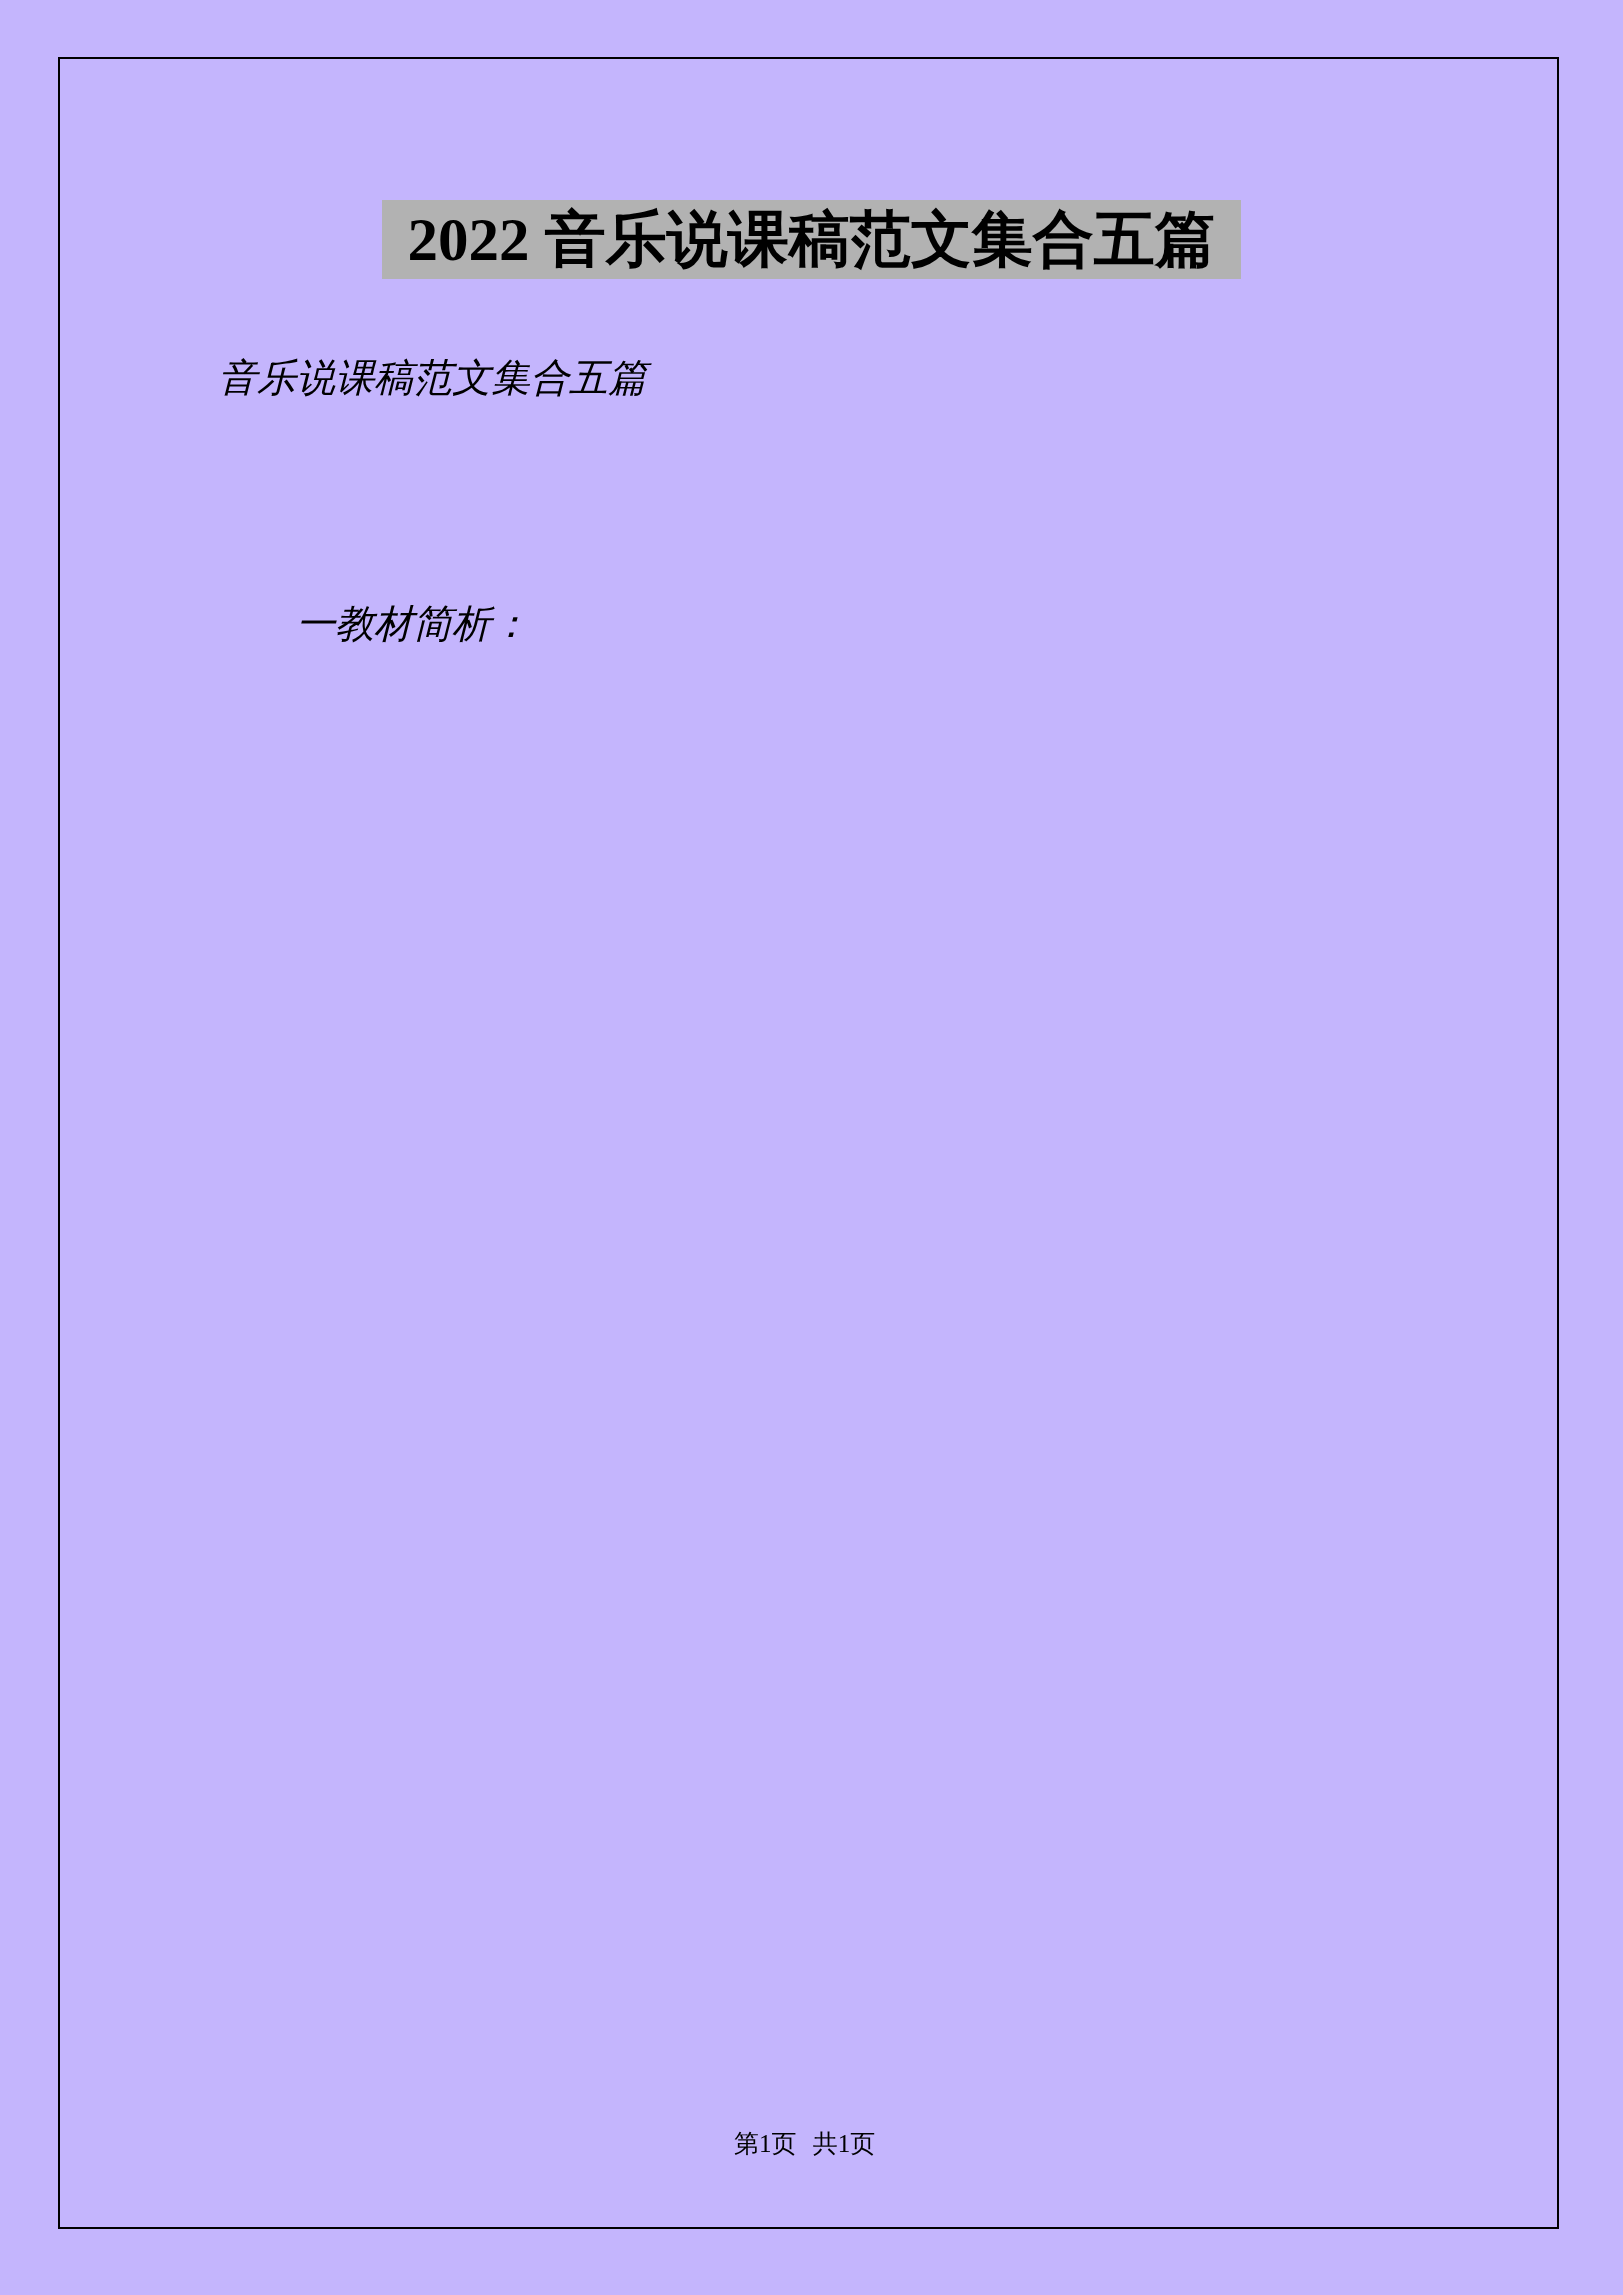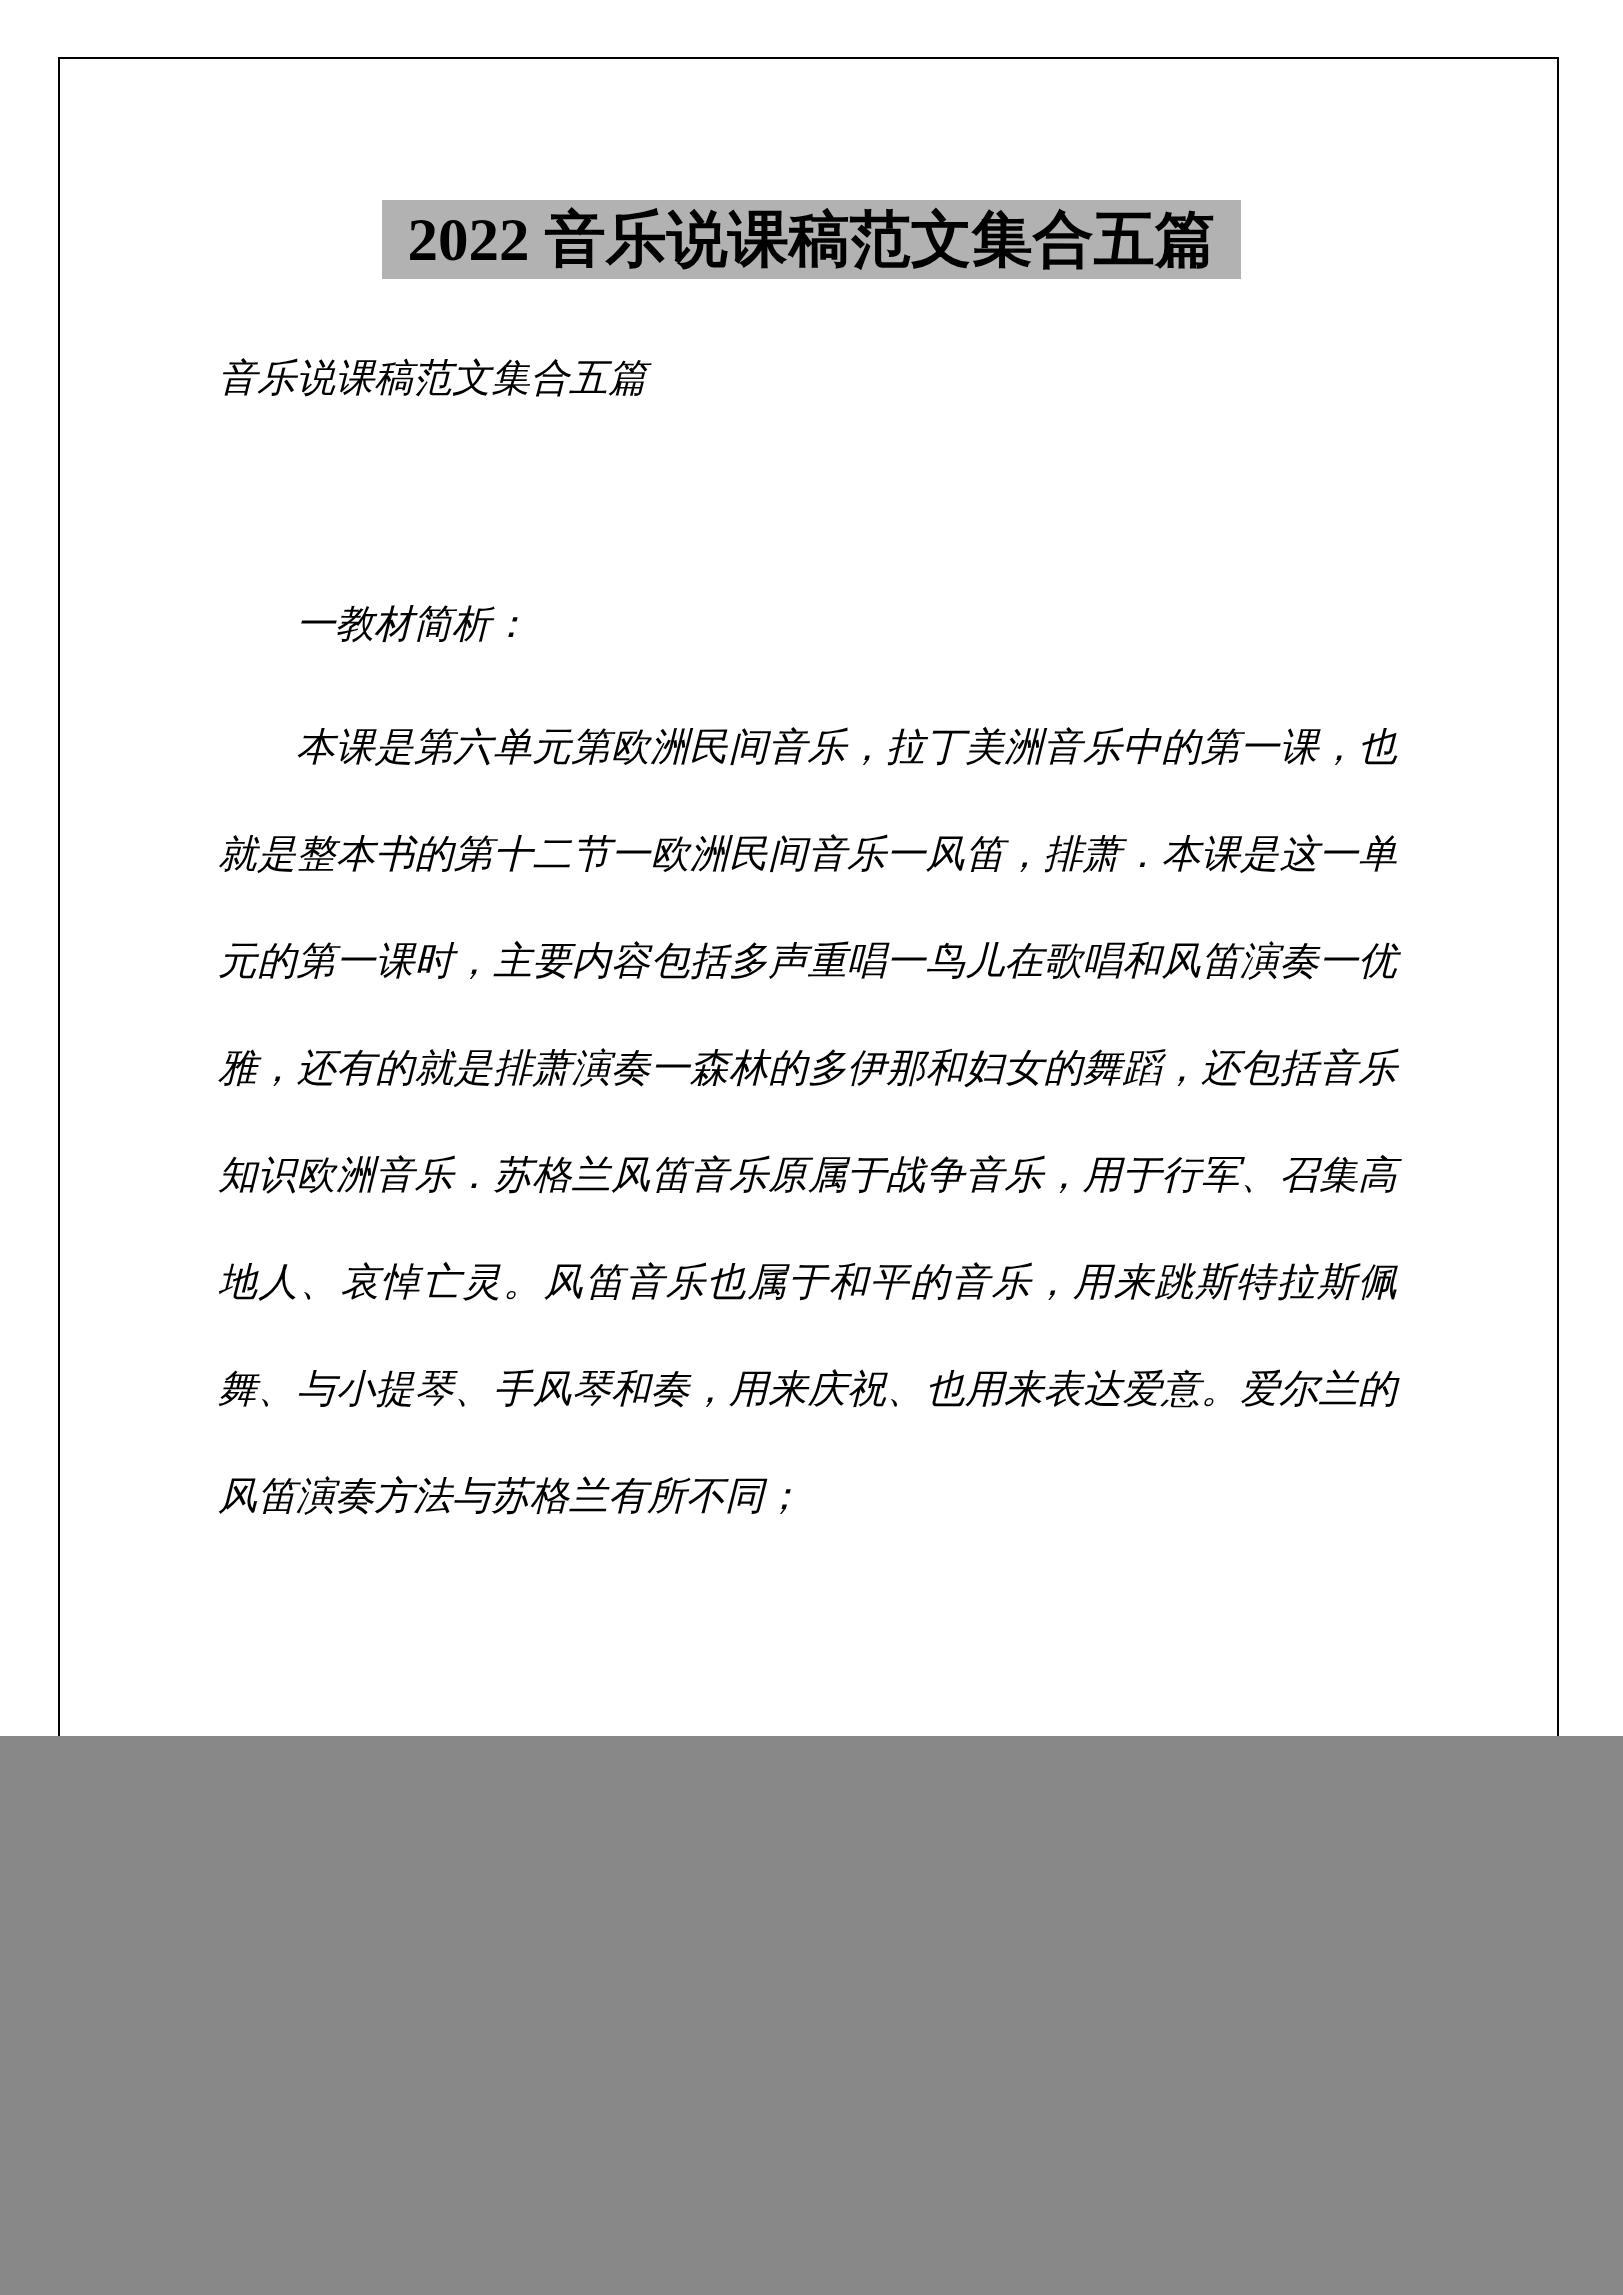--- a/index.html
+++ b/index.html
@@ -1,21 +1,21 @@
 <!DOCTYPE html>
 <html style="font-size:9px"><head>
 <meta charset="utf-8">
 <style>
   * { margin: 0; padding: 0; box-sizing: border-box; }
   html, body { background: #888; }
   .page {
     position: relative;
     width: 1623px;
-    height: 1736px;
-    background: #ffffff;
+    height: 2295px;
+    background: #c4b5fd;
     overflow: hidden;
     font-family: "Liberation Serif", serif;
     color: #000000;
   }
   .frame {
     position: absolute;
     left: 58px;
     top: 57px;
     width: 1501px;
     height: 2172px;
@@ -70,18 +70,17 @@
   <div class="frame"></div>
 
   <div class="title-line">
     <span class="hl">2022 音乐说课稿范文集合五篇</span>
   </div>
 
   <div class="body-text">
     <p>音乐说课稿范文集合五篇</p>
     <p></p>
     <p class="indent">一教材简析：</p>
-    <p class="indent">本课是第六单元第欧洲民间音乐，拉丁美洲音乐中的第一课，也就是整本书的第十二节一欧洲民间音乐一风笛，排萧．本课是这一单元的第一课时，主要内容包括多声重唱一鸟儿在歌唱和风笛演奏一优雅，还有的就是排萧演奏一森林的多伊那和妇女的舞蹈，还包括音乐知识欧洲音乐．苏格兰风笛音乐原属于战争音乐，用于行军、召集高地人、哀悼亡灵。风笛音乐也属于和平的音乐，用来跳斯特拉斯佩舞、与小提琴、手风琴和奏，用来庆祝、也用来表达爱意。爱尔兰的风笛演奏方法与苏格兰有所不同；</p>
   </div>
 
   <div class="footer">第1页 共1页</div>
 </div>
 
 
 </body></html>

